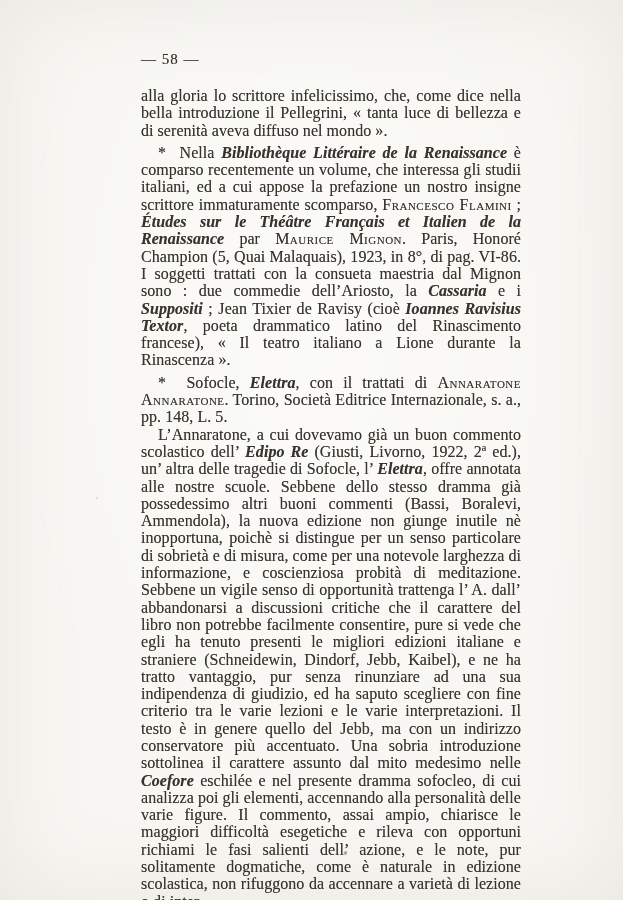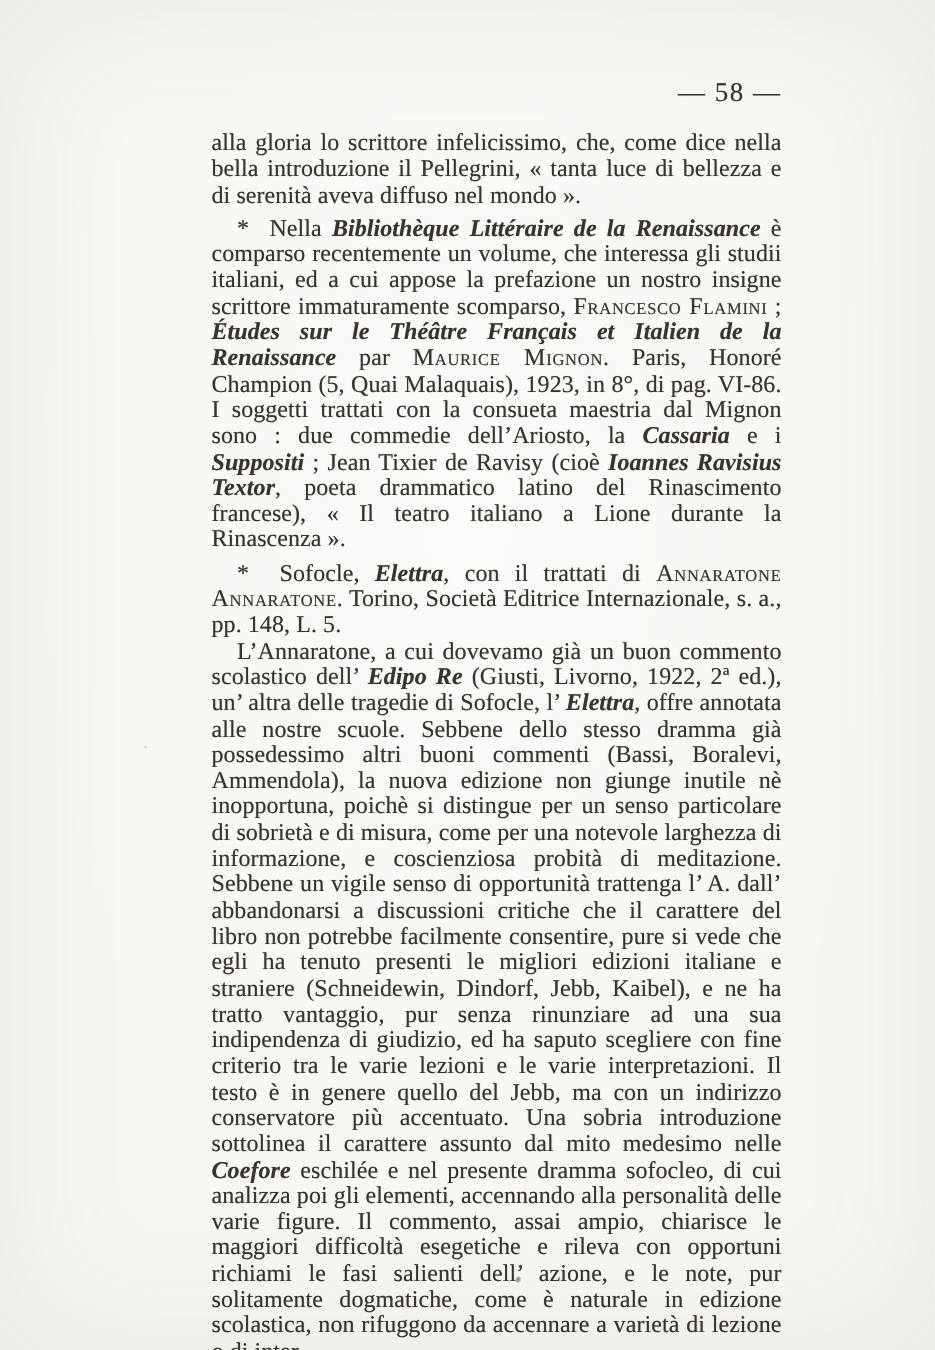--- a/index.html
+++ b/index.html
@@ -24,22 +24,22 @@
       radial-gradient(ellipse at 50% 38%, rgba(255,255,255,0.55), rgba(255,255,255,0) 72%),
       var(--paper);
     box-shadow: inset 0 0 90px rgba(115,105,85,0.10);
     overflow: hidden;
   }
   .page-number {
     position: absolute;
     top: 51px;
     left: 141px;
     width: 380px;
-    text-align: right;
-    font-size: 18px;
+    text-align: left;
+    font-size: 15px;
     letter-spacing: 1px;
     color: var(--ink);
     text-shadow: 0 0 0.5px rgba(56,51,44,0.5);
   }
   .text-block {
     position: absolute;
     top: 87px;
     left: 141px;
     width: 380px;
     font-size: 16px;

